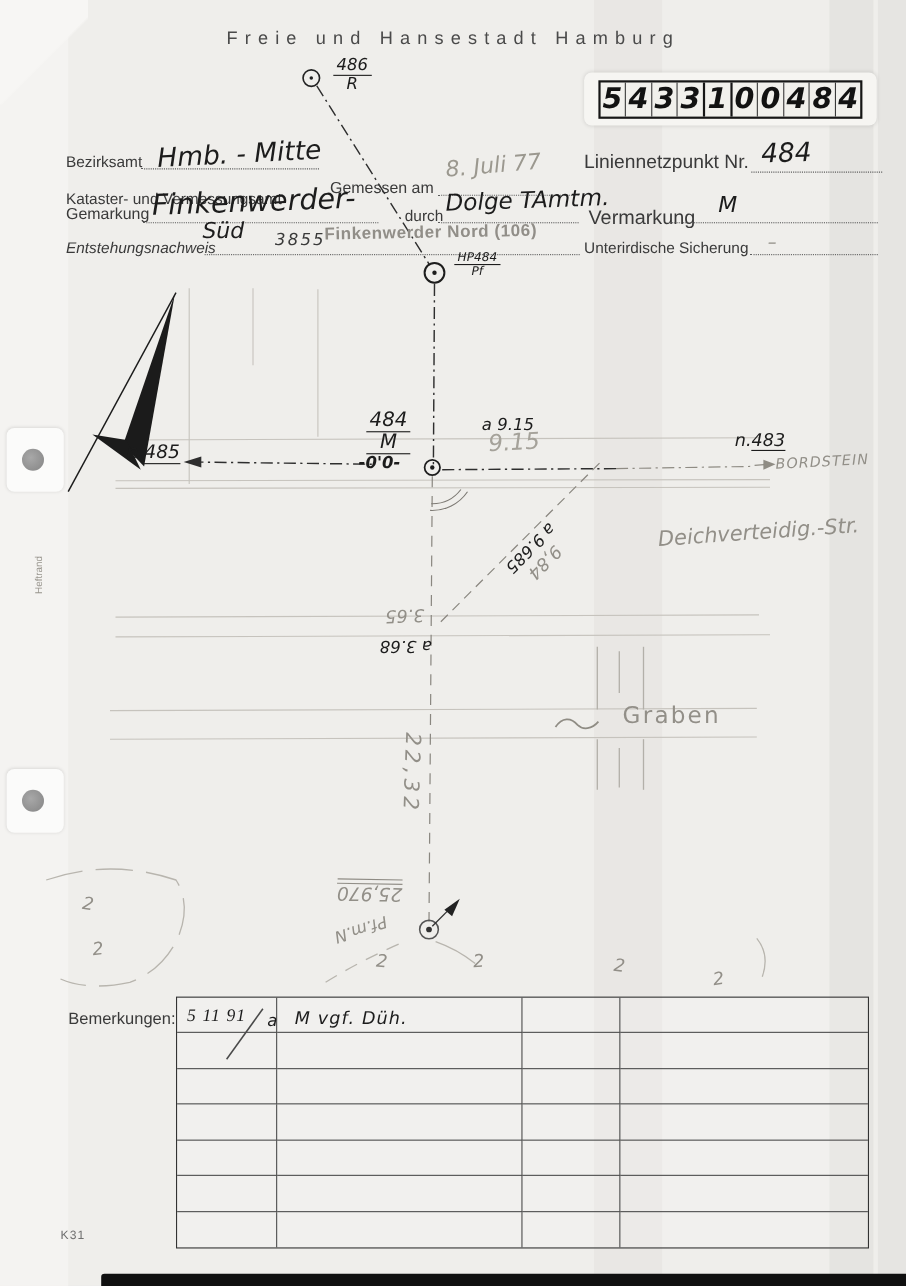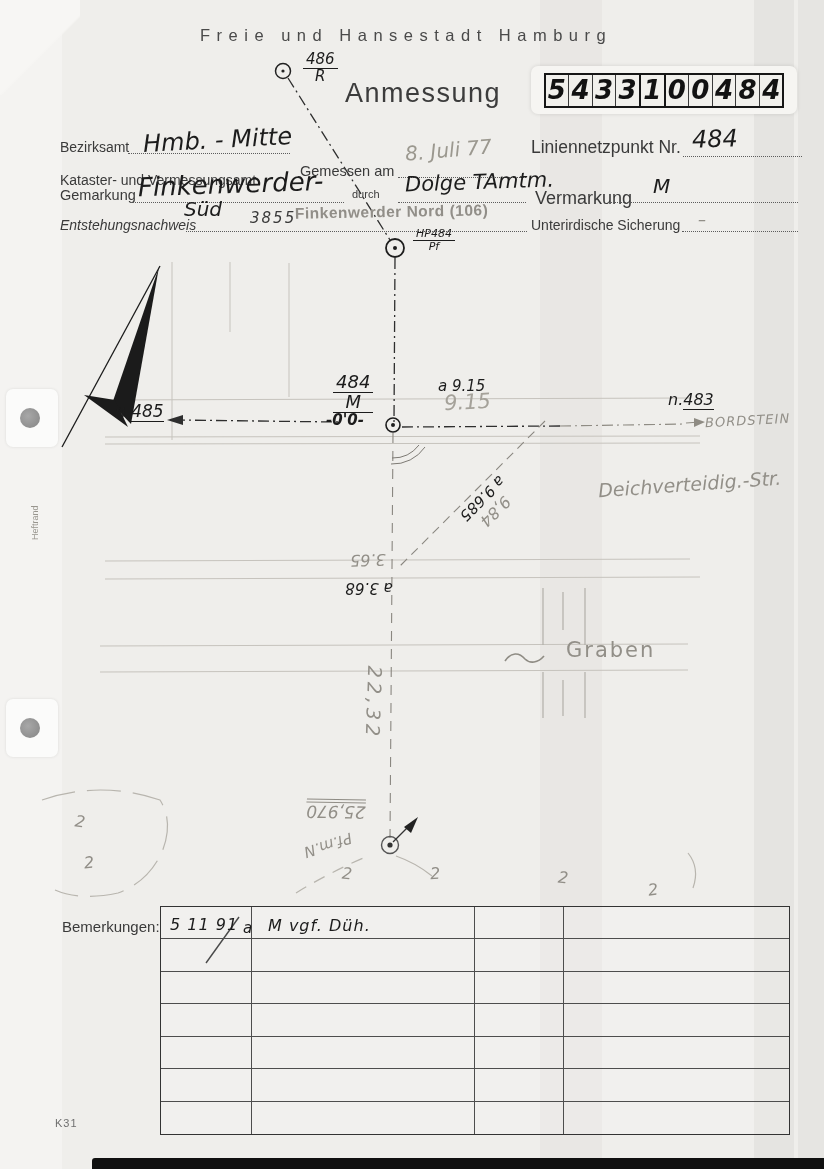--- a/index.html
+++ b/index.html
@@ -130,22 +130,21 @@
       <path d="M 42 800 Q 100 780 160 800 Q 174 822 162 852 Q 148 882 118 893 Q 80 901 55 890" stroke-dasharray="34 12"></path>
       <path d="M 296 893 Q 330 872 368 856" stroke-dasharray="12 9"></path>
       <path d="M 688 853 Q 700 868 693 888"></path>
       <path d="M 396 856 Q 416 863 432 876"></path>
       <path d="M 505 661 C 511 652 519 652 525 659 C 530 664 538 663 544 656" stroke="#8f8c84" stroke-width="1.6"></path>
     </g>
 
     <line x1="239" y1="917" x2="206" y2="963" stroke="#2a2a2a" stroke-width="1.4"></line>
   </svg>
 
-  <div class="abs city print" style="left:200px;top:26px;width:424px;">Freie und Hansestadt Hamburg</div>
-  <div class="abs title print" style="left:345px;top:78px;">Anmessung</div>
+  <div class="abs city print" style="left:200px;top:26px;width:424px;text-align:center;">Freie und Hansestadt Hamburg</div>
 
   <div class="abs sticker">
     <div class="numbox">
       <span>5</span>
       <span>4</span>
       <span>3</span>
       <span class="thick">3</span>
       <span class="thick">1</span>
       <span>0</span>
       <span>0</span>
@@ -158,21 +157,21 @@
   <div class="abs hand frac" style="left:303px;top:52px;font-size:15px;">
     <span class="num">486</span>
     <span class="den">R</span>
   </div>
 
   <div class="abs print" style="left:60px;top:139px;font-size:14px;">Bezirksamt</div>
   <div class="abs print" style="left:60px;top:172px;font-size:14px;">Kataster- und Vermessungsamt</div>
   <div class="abs print" style="left:300px;top:163px;font-size:14.5px;">Gemessen am</div>
   <div class="abs print" style="left:531px;top:137px;font-size:17.5px;">Liniennetzpunkt Nr.</div>
   <div class="abs print" style="left:60px;top:187px;font-size:14.5px;">Gemarkung</div>
-  <div class="abs print" style="left:352px;top:188px;font-size:11px;">durch</div>
+  <div class="abs print" style="left:368px;top:188px;font-size:14px;">durch</div>
   <div class="abs print" style="left:535px;top:188px;font-size:18px;">Vermarkung</div>
   <div class="abs print" style="left:60px;top:217px;font-size:14px;font-style:italic;">Entstehungsnachweis</div>
   <div class="abs print" style="left:531px;top:217px;font-size:14px;">Unterirdische Sicherung</div>
 
   <div class="abs dotted" style="left:128px;top:153px;width:162px;"></div>
   <div class="abs dotted" style="left:398px;top:177px;width:128px;"></div>
   <div class="abs dotted" style="left:683px;top:156px;width:119px;"></div>
   <div class="abs dotted" style="left:130px;top:202px;width:214px;"></div>
   <div class="abs dotted" style="left:398px;top:202px;width:128px;"></div>
   <div class="abs dotted" style="left:608px;top:202px;width:190px;"></div>
@@ -258,21 +257,21 @@
       <div class="cell"></div>
       <div class="cell"></div>
       <div class="cell"></div>
       <div class="cell"></div>
       <div class="cell"></div>
       <div class="cell"></div>
       <div class="cell"></div>
       <div class="cell"></div>
       <div class="cell"></div>
     </div>
-  <div class="abs hand" style="left:170px;top:915px;font-size:16px;letter-spacing:1px;">5 11 91</div>
+  <div class="abs hand" style="left:170px;top:915px;font-size:16px;letter-spacing:1px;font-family:Liberation Serif, serif;">5 11 91</div>
   <div class="abs hand" style="left:243px;top:919px;font-size:15px;">a</div>
   <div class="abs hand" style="left:268px;top:916px;font-size:16px;letter-spacing:1px;">M vgf. Düh.</div>
 
   <div class="abs" style="left:30px;top:540px;transform:rotate(-90deg);transform-origin:left top;font-size:9px;color:#98958e;">Heftrand</div>
   <div class="abs print" style="left:55px;top:1117px;font-size:11px;color:#6f6f6f;letter-spacing:1px;text-align:center;">K31</div>
 
   <div class="abs tab" style="left:6px;top:389px;">
     <div class="hole abs" style="left:14px;top:19px;"></div>
   </div>
   <div class="abs tab" style="left:6px;top:699px;">

